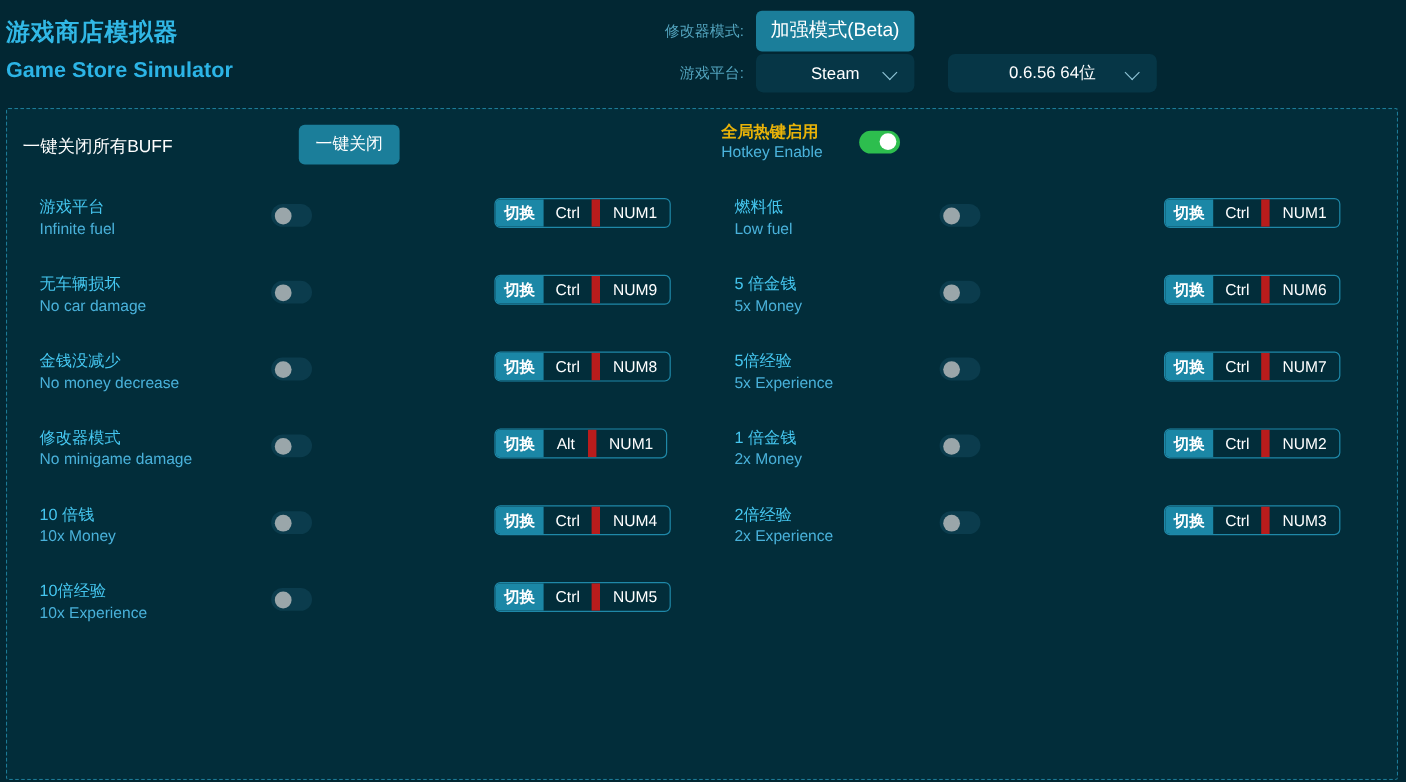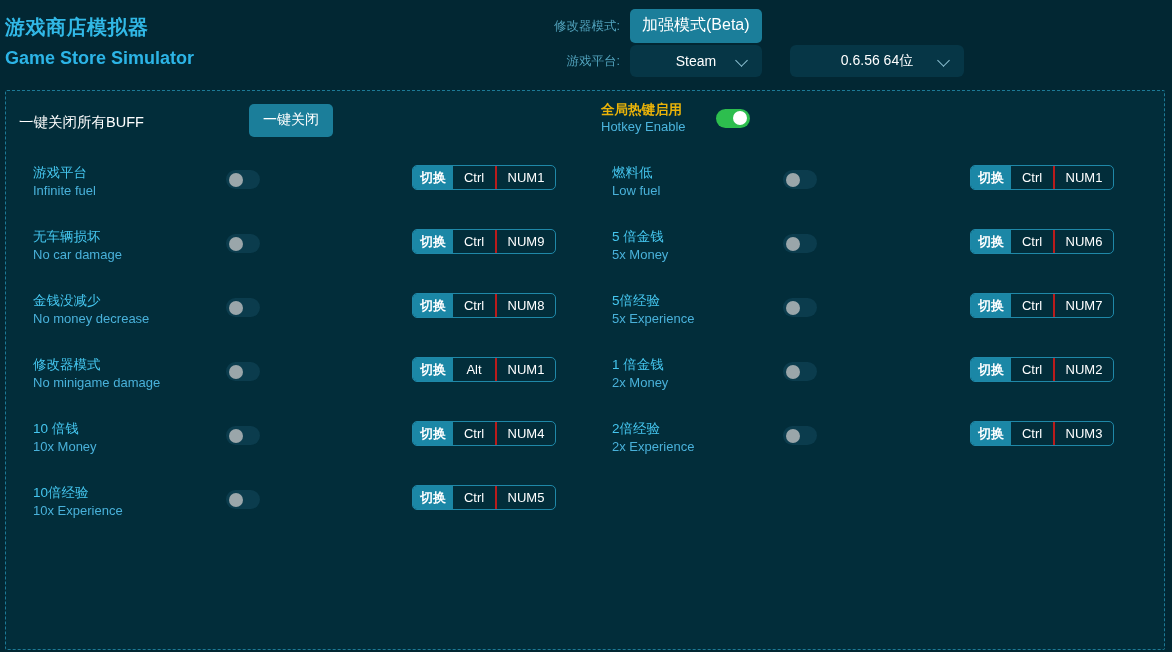--- a/index.html
+++ b/index.html
@@ -116,21 +116,21 @@
   .col.right .hk-group { left:372px; }
   .hk-seg {
     display:flex; align-items:center; justify-content:center;
     color:#ffffff; font-size:13px; white-space:nowrap;
   }
   .hk-seg.action {
     background:#1b87a6; font-weight:bold; font-size:13px;
     padding:0 7px; color:#ffffff;
   }
   .hk-seg.mod {
-    background:transparent; padding:0 10px; border-right:2px solid #b91c1c;
+    background:transparent; padding:0 10px; border-right:7px solid #b91c1c;
     min-width:44px;
   }
   .hk-seg.key { background:transparent; padding:0 10px; min-width:58px; }
 </style>
 </head>
 <body>
 
 <div class="app">
 
   <div class="header">

